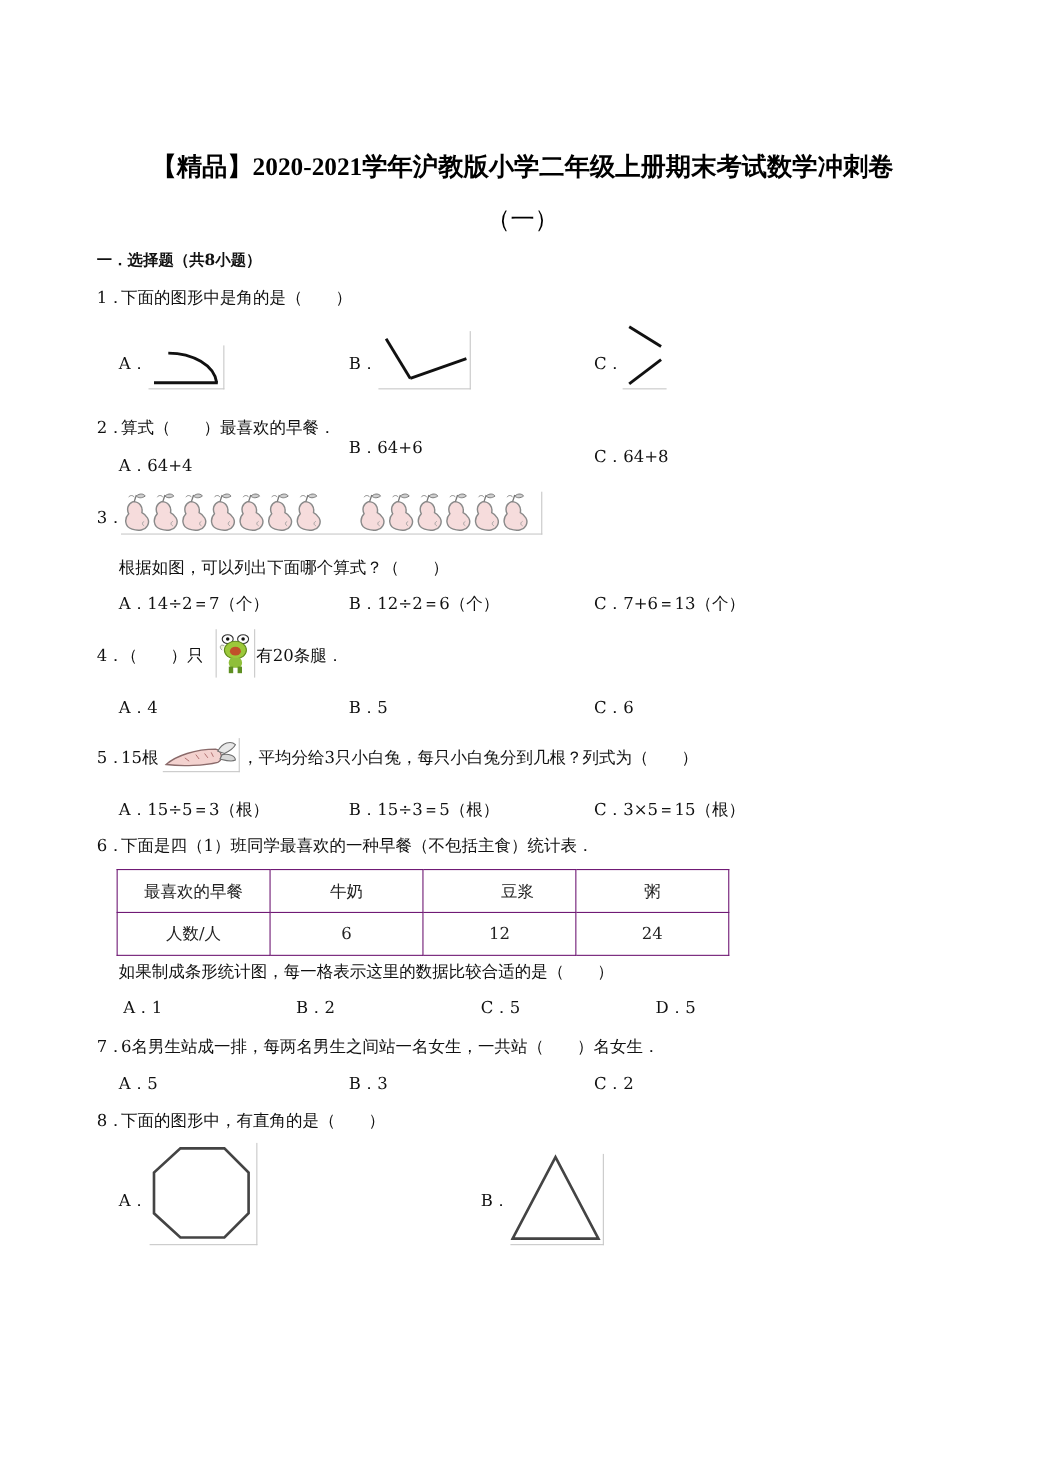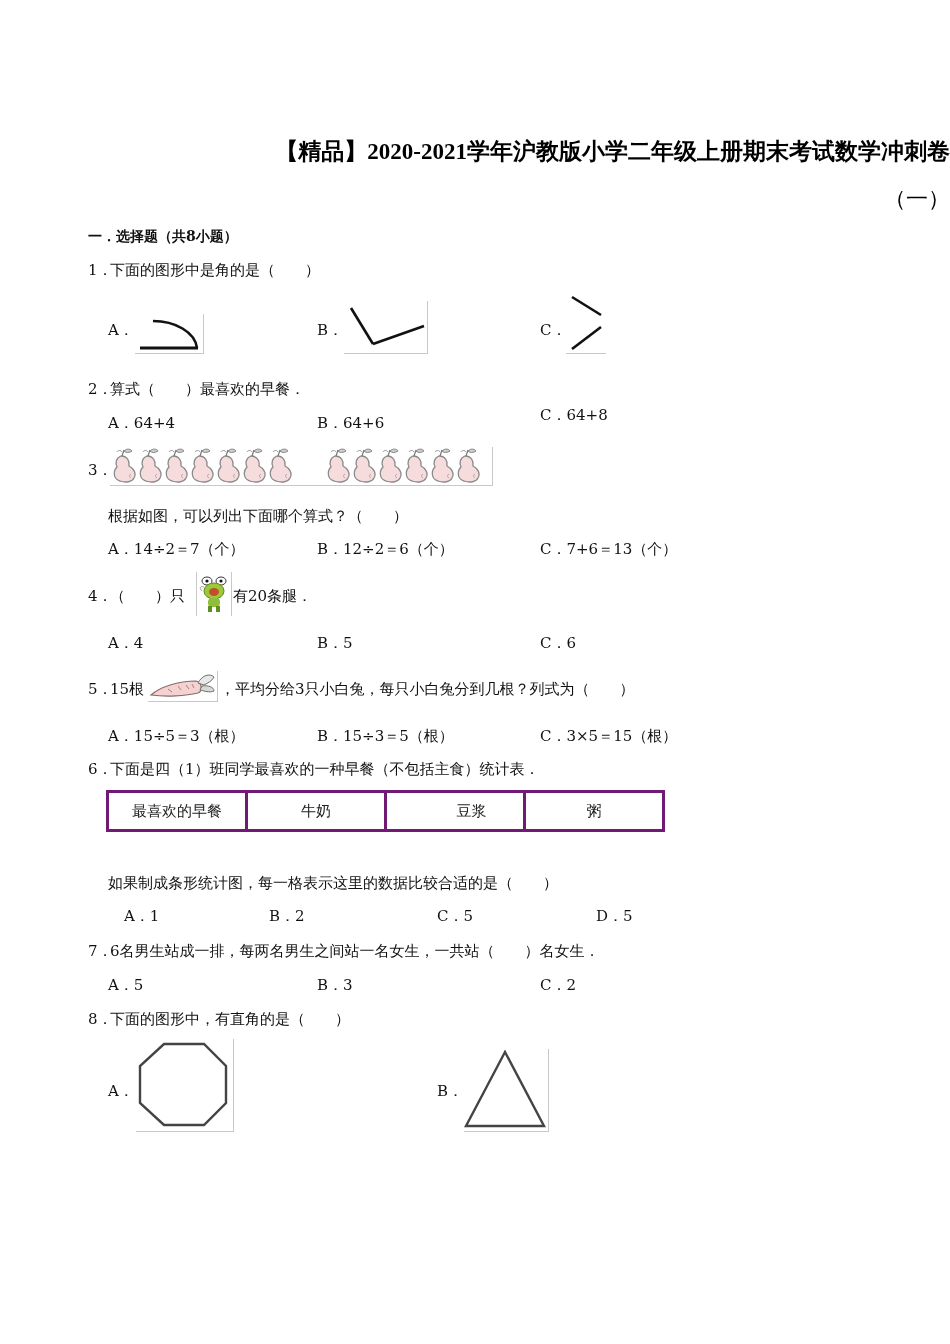--- a/index.html
+++ b/index.html
@@ -6,41 +6,41 @@
   html, body { width: 950px; height: 1344px; background: #ffffff; }
   body {
     position: relative;
     font-family: "DejaVu Serif", "Liberation Serif", serif;
     color: #111111;
     font-size: 15px;
     overflow: hidden;
   }
   .abs { position: absolute; white-space: nowrap; }
   .title {
-    position: absolute; left: 0; width: 950px; text-align: right;
+    position: absolute; left: 0; width: 950px; text-align: center;
     font-family: "Liberation Serif", "DejaVu Serif", serif;
     font-weight: bold; font-size: 23px; color: #000;
     letter-spacing: 0px;
   }
   .section-head { font-weight: bold; font-size: 14px; }
   .q { font-size: 15px; }
   .opt { font-size: 15px; }
   .fig {
     position: absolute;
     border-right: 1px solid #c8c8c8;
     border-bottom: 1px solid #c8c8c8;
     background: #fff;
   }
   table.stats {
     position: absolute; left: 106px; top: 790px;
     border-collapse: collapse;
     font-size: 15px;
   }
   table.stats td {
-    border: 3px solid #701a75;
+    border: 1px solid #701a75;
     text-align: center;
     height: 39px;
     color: #222;
   }
   svg { display: block; }
 </style>
 </head>
 <body>
 
 <div class="title" style="top:136px;">【精品】2020-2021学年沪教版小学二年级上册期末考试数学冲刺卷</div>
@@ -76,21 +76,21 @@
     </svg>
   </div>
 </div>
 
 <div>
   <div class="abs q" style="left:88px; top:380px;">2．</div>
   <div class="abs q" style="left:110px; top:380px;">算式（　　）最喜欢的早餐．</div>
   <div class="abs opt" style="left:108px; top:414px;">
     <span>A．</span><span>64+4</span>
   </div>
-  <div class="abs opt" style="left:317px; top:414px;">
+  <div class="abs opt" style="left:317px; top:398px;">
     <span>B．</span><span>64+6</span>
   </div>
   <div class="abs opt" style="left:540px; top:406px;">
     <span>C．</span><span>64+8</span>
   </div>
 </div>
 
 <div>
   <div class="abs q" style="left:88px; top:461px;">3．</div>
   <div class="fig" style="left:110px; top:447px; width:383px; height:39px;">
@@ -188,25 +188,31 @@
   <div class="abs q" style="left:110px; top:760px;">下面是四（1）班同学最喜欢的一种早餐（不包括主食）统计表．</div>
 
   <table class="stats">
     <tbody>
         <tr>
       <td style="width:139px;">最喜欢的早餐</td>
       <td style="width:139px;">牛奶</td>
       <td style="width:139px;padding-left:33px;">豆浆</td>
       <td style="width:139px;">粥</td>
     </tr>
+    <tr>
+      <td>人数/人</td>
+      <td>6</td>
+      <td>12</td>
+      <td>24</td>
+    </tr>
   </tbody>
     </table>
 
   <div class="abs q" style="left:108px; top:874px;">如果制成条形统计图，每一格表示这里的数据比较合适的是（　　）</div>
-  <div class="abs opt" style="left:124px; top:907px;">
+  <div class="abs opt" style="left:112px; top:907px;">
     <span>A．</span><span>1</span>
   </div>
   <div class="abs opt" style="left:269px; top:907px;">
     <span>B．</span><span>2</span>
   </div>
   <div class="abs opt" style="left:437px; top:907px;">
     <span>C．</span><span>5</span>
   </div>
   <div class="abs opt" style="left:596px; top:907px;">
     <span>D．</span><span>5</span>

